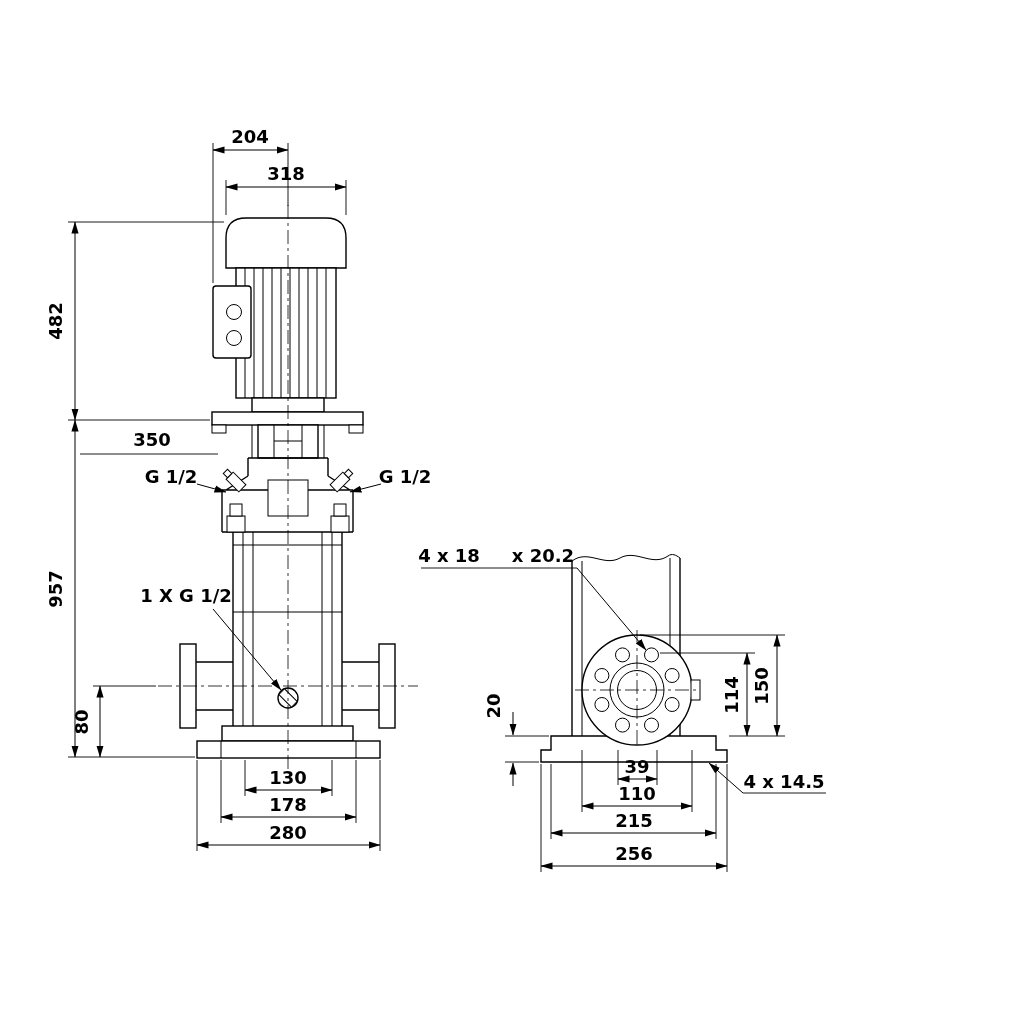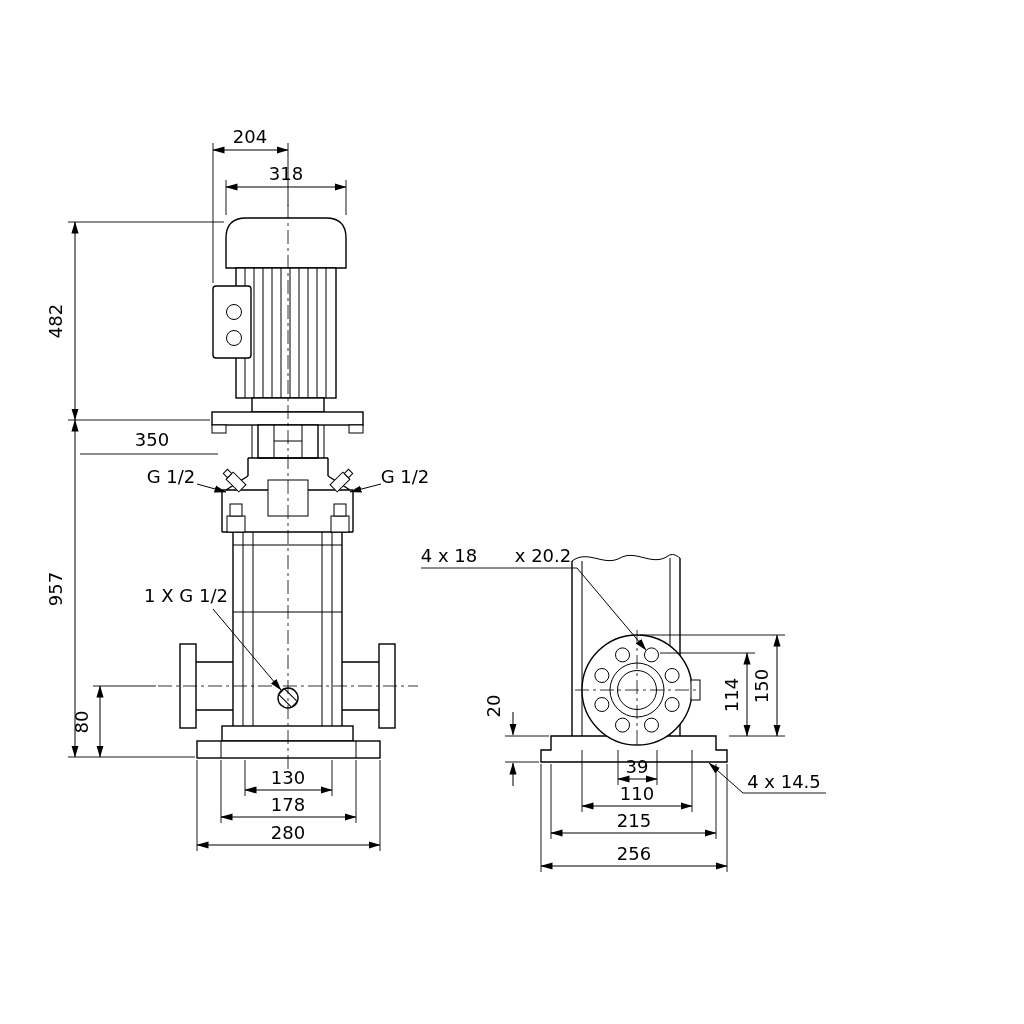--- a/index.html
+++ b/index.html
@@ -1,17 +1,17 @@
 <!DOCTYPE html>
 <html><head>
 <meta charset="utf-8">
 <style>
   html,body{margin:0;padding:0;background:#fff;}
   .canvas{position:relative;width:1024px;height:1024px;background:#fff;overflow:hidden;
-          font-family:"DejaVu Sans", sans-serif;}
+          font-family:"DejaVu Sans", sans-serif;font-weight:bold;}
   svg{display:block;}
   .obj{stroke:#000;stroke-width:1.4;fill:none;}
   .objf{stroke:#000;stroke-width:1.4;fill:#fff;}
   .obj2{stroke:#000;stroke-width:1;fill:none;}
   .obj2f{stroke:#000;stroke-width:1;fill:#fff;}
   .ext{stroke:#000;stroke-width:0.9;fill:none;}
   .dim{stroke:#000;stroke-width:1;fill:none;}
   .cl{stroke:#000;stroke-width:0.8;fill:none;stroke-dasharray:14 4 3 4;}
   .dimtext{font-family:"DejaVu Sans", sans-serif;font-size:18px;fill:#000;}
 </style>

